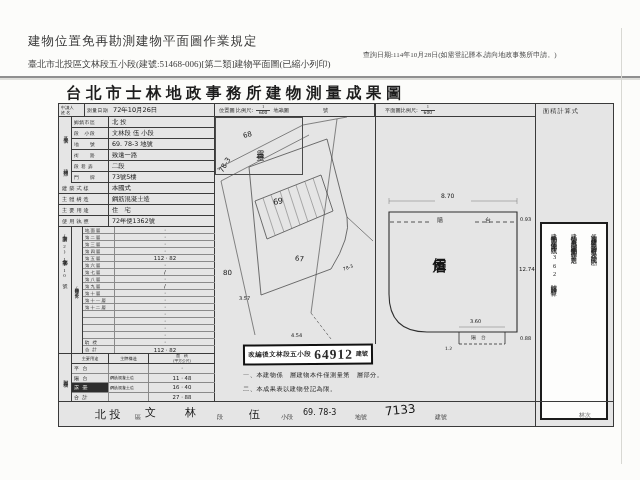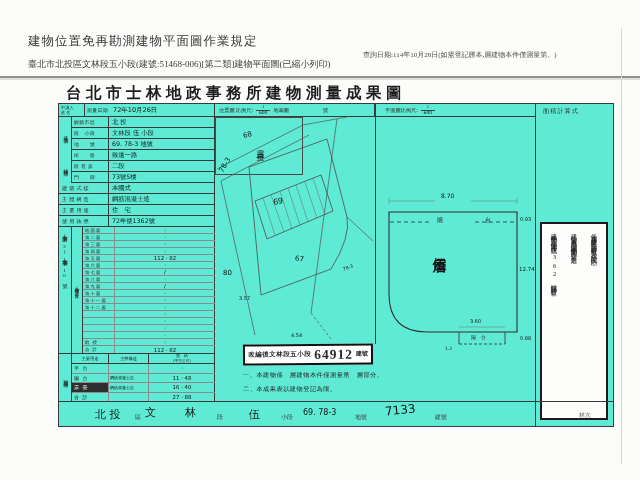--- a/index.html
+++ b/index.html
@@ -9,21 +9,21 @@
   .hw{font-family:"DejaVu Sans","Liberation Sans",sans-serif;color:#161616}
   .cell{display:flex;align-items:center}
   
   .sys-title{left:28px;top:33px;font-size:12.5px;letter-spacing:1px;color:#373737}
   .qdate{left:363px;top:50px;font-size:7px;color:#4a4a4a}
   .subtitle{left:28px;top:58px;font-size:9px;color:#3c3c3c}
   .hr{left:0;top:76px;width:640px;height:2px;background:#8f8f8f;box-shadow:0 2px 0 #dededa}
   .pedge{left:621px;top:28px;width:1px;height:436px;background:#d8d8d3}
   
   .doctitle{left:66px;top:83px;font-size:15.5px;font-weight:bold;letter-spacing:4.5px;color:#1d1d1d}
-  #form{left:58px;top:103px;width:554px;height:322px;border:1.4px solid #3a3a3a;background:#5eead4;box-sizing:content-box}
+  #form{left:58px;top:103px;width:554px;height:322px;border:1.4px solid #3a3a3a;background:#e5e5e5;box-sizing:content-box}
   #form *{box-sizing:border-box}
   
   .toprow{left:0;top:0;width:476px;height:13px;display:flex;border-bottom:1px solid #3a3a3a}
   .c-app{width:26px;font-size:4.2px;line-height:1.3;padding:1px 0 0 2px;border-right:1px solid #3a3a3a}
   .c-sdl{width:28px;font-size:4.8px;letter-spacing:.5px;padding-left:2px}
   .c-sdv{width:102px;font-size:6.5px;border-right:1px solid #3a3a3a}
   .c-loc{width:160px;font-size:5.2px;border-right:1px solid #3a3a3a;padding-left:4px;gap:3px}
   .c-plan{width:160px;font-size:5.2px;padding-left:10px;gap:3px}
   .frac{display:inline-flex;flex-direction:column;align-items:center;font-size:4.5px;line-height:1.1}
   .frac .den{border-top:1px solid #444;padding:0 3px}
@@ -88,21 +88,21 @@
   #recap{left:0;top:297px;width:554px;height:25px;border-top:1px solid #3a3a3a}
   #recap span{position:absolute;white-space:nowrap}
   .rc-hw{font-size:11px}
   .rc-pr{font-size:6px;color:#3a3a3a}
   svg{position:absolute;left:0;top:0}
 </style>
 </head>
 <body>
 
 <div class="abs sys-title">建物位置免再勘測建物平面圖作業規定</div>
-<div class="abs qdate">查詢日期:114年10月28日(如需登記謄本,層建物本件僅測量第。)</div>
+<div class="abs qdate">查詢日期:114年10月28日(如需登記謄本,請向地政事務所申請。)</div>
 <div class="abs subtitle">臺北市北投區文林段五小段(建號:51468-006)[第二類]建物平面圖(已縮小列印)</div>
 <div class="abs hr"></div>
 <div class="abs pedge"></div>
 
 <div class="abs doctitle">台北市士林地政事務所建物測量成果圖</div>
 
 <div id="form" class="abs">
 
   <div class="abs toprow">
     <div class="c-app">

